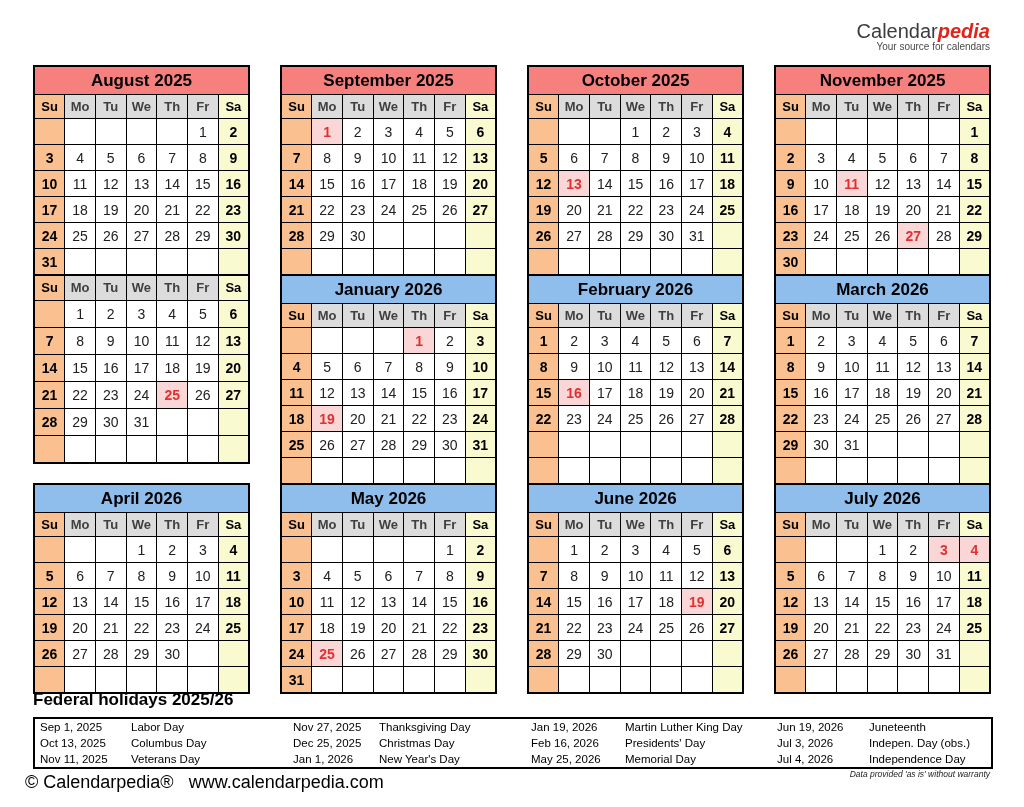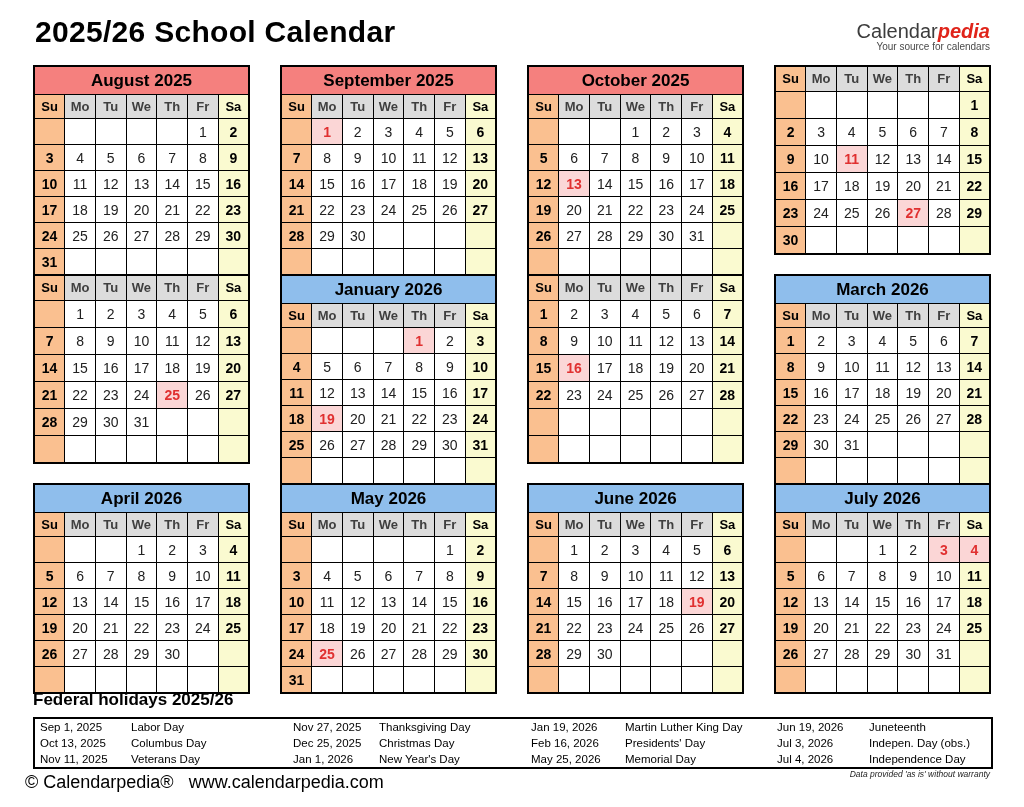--- a/index.html
+++ b/index.html
@@ -29,21 +29,20 @@
   table.holidays td{height:16px;padding:0 0 0 5px;vertical-align:middle;white-space:nowrap;overflow:hidden;}
   .footer-left{position:absolute;left:25px;top:772px;font-size:18px;}
   .footer-left a{color:#000;text-decoration:none;}
   .disclaimer{position:absolute;right:34px;top:769px;font-size:8.5px;color:#222;font-style:italic;}
 </style>
 </head>
 <body>
 
 <div class="page">
 
-  <div class="title">2025/26 School Calendar</div>
 
   <div class="logo">
     <div class="logo-main"><span>Calendar</span><span class="logo-accent">pedia</span></div>
     <div class="logo-tag">Your source for calendars</div>
   </div>
 
   <div class="months-grid">
       <table class="month">
         <tbody>
           <tr>
@@ -250,20 +249,23 @@
             <td class="dc "></td>
             <td class="dc "></td>
             <td class="dc "></td>
             <td class="dc sa"></td>
           </tr>
         </tbody>
       </table>
       <table class="month">
         <tbody>
           <tr>
+            <td colspan="7" class="mtitle t-pink">November 2025</td>
+          </tr>
+          <tr>
             <td class="dh su">Su</td>
             <td class="dh dh-wd">Mo</td>
             <td class="dh dh-wd">Tu</td>
             <td class="dh dh-wd">We</td>
             <td class="dh dh-wd">Th</td>
             <td class="dh dh-wd">Fr</td>
             <td class="dh sa">Sa</td>
           </tr>
           <tr>
             <td class="dc su"></td>
@@ -453,20 +455,23 @@
             <td class="dc "></td>
             <td class="dc "></td>
             <td class="dc "></td>
             <td class="dc "></td>
             <td class="dc sa"></td>
           </tr>
         </tbody>
       </table>
       <table class="month">
         <tbody>
+          <tr>
+            <td colspan="7" class="mtitle t-blue">February 2026</td>
+          </tr>
           <tr>
             <td class="dh su">Su</td>
             <td class="dh dh-wd">Mo</td>
             <td class="dh dh-wd">Tu</td>
             <td class="dh dh-wd">We</td>
             <td class="dh dh-wd">Th</td>
             <td class="dh dh-wd">Fr</td>
             <td class="dh sa">Sa</td>
           </tr>
           <tr>

